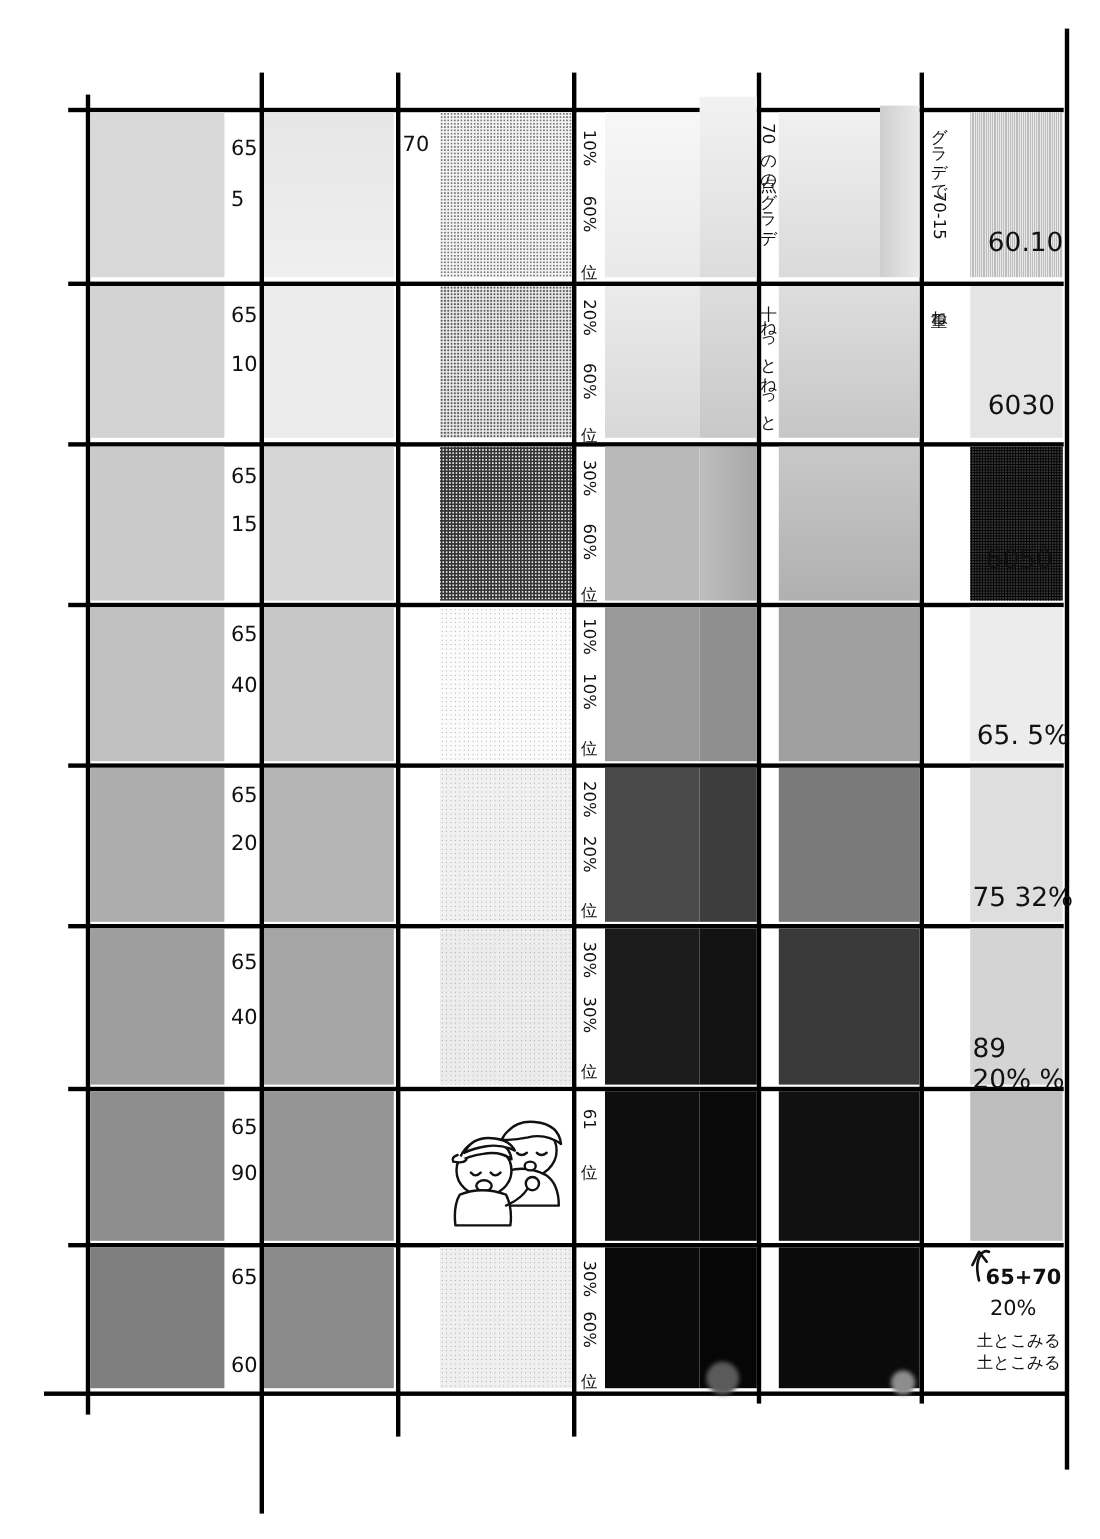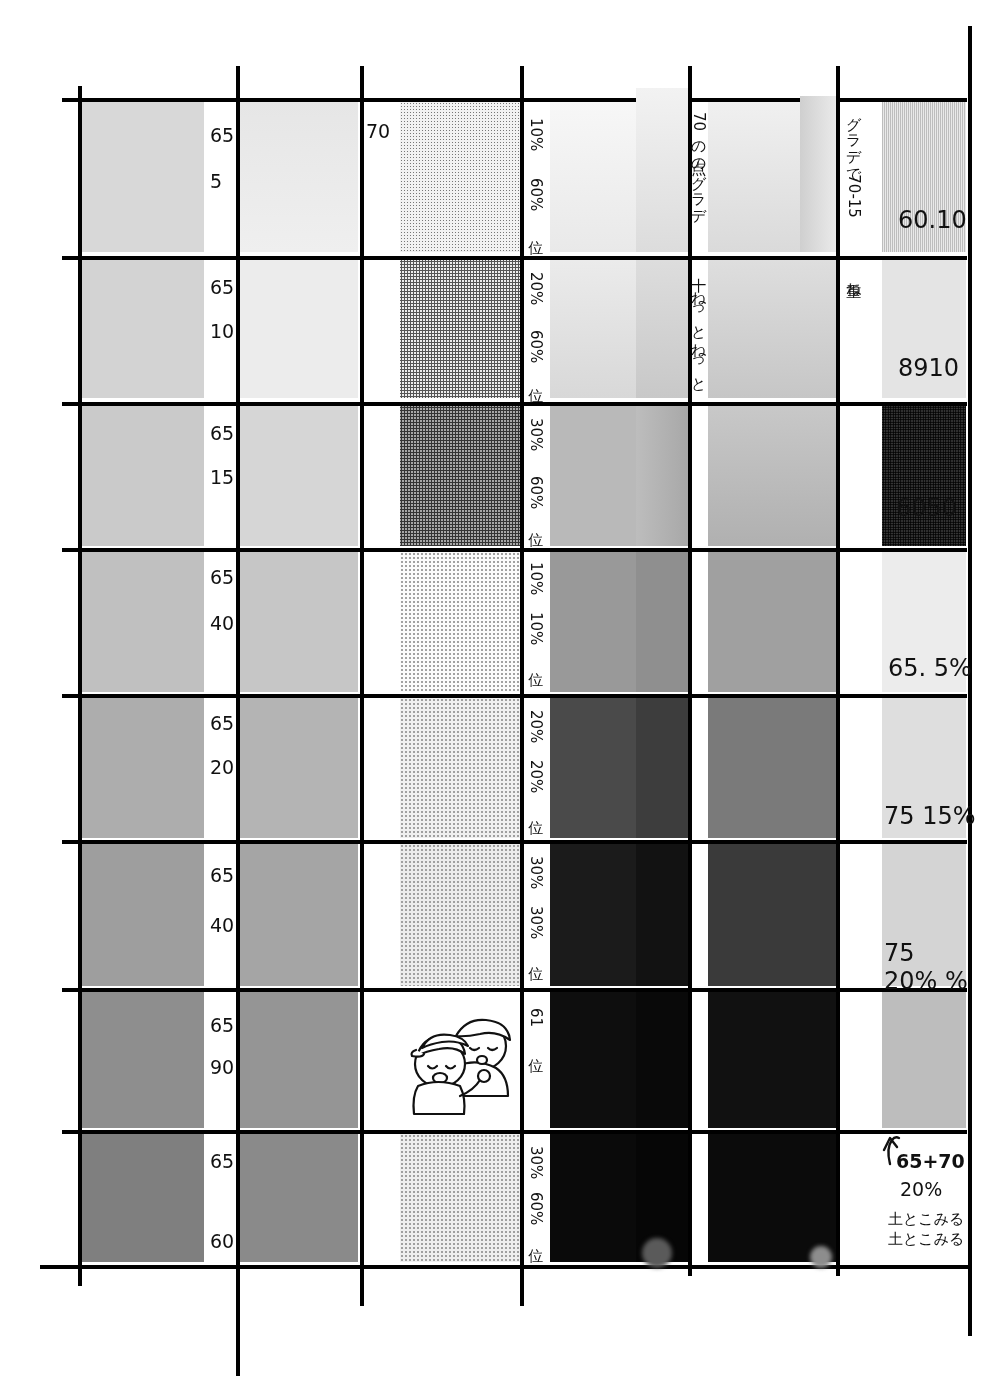--- a/index.html
+++ b/index.html
@@ -137,21 +137,21 @@
   <div class="hw mid" style="left:210px;top:278px;">65</div>
   <div class="hw mid" style="left:210px;top:322px;">10</div>
 
   <div class="hw small" style="left:527px;top:272px;writing-mode:vertical-rl;">20%</div>
   <div class="hw small" style="left:527px;top:330px;writing-mode:vertical-rl;">60%</div>
   <div class="hw small" style="left:527px;top:376px;writing-mode:vertical-rl;">位</div>
 
   <div class="hw small vert" style="left:690px;top:266px;height:130px;">十　ねっとねっと</div>
   <div class="hw small vert" style="left:845px;top:272px;height:60px;">重ね</div>
 
-  <div class="hw big" style="left:898px;top:356px;">8910</div>
+  <div class="hw big" style="left:898px;top:356px;">6030</div>
 
   <div class="cell" style="left:82px;top:406px;width:122px;height:140px;">
     <div class="fill" style="background:#cacaca;"></div>
   </div>
   <div class="cell" style="left:240px;top:406px;width:118px;height:140px;">
     <div class="fill" style="background:#d6d6d6;"></div>
   </div>
   <div class="cell tex-dots-coarse" style="left:400px;top:406px;width:120px;height:140px;"></div>
   <div class="cell" style="left:550px;top:406px;width:86px;height:140px;">
     <div class="fill" style="background:#b9b9b9;"></div>
@@ -222,21 +222,21 @@
     <div class="fill" style="background:#dedede;"></div>
   </div>
 
   <div class="hw mid" style="left:210px;top:714px;">65</div>
   <div class="hw mid" style="left:210px;top:758px;">20</div>
 
   <div class="hw small" style="left:527px;top:710px;writing-mode:vertical-rl;">20%</div>
   <div class="hw small" style="left:527px;top:760px;writing-mode:vertical-rl;">20%</div>
   <div class="hw small" style="left:527px;top:808px;writing-mode:vertical-rl;">位</div>
 
-  <div class="hw big" style="left:884px;top:804px;">75 15%</div>
+  <div class="hw big" style="left:884px;top:804px;">75 32%</div>
 
   <div class="cell" style="left:82px;top:844px;width:122px;height:142px;">
     <div class="fill" style="background:#9e9e9e;"></div>
   </div>
   <div class="cell" style="left:240px;top:844px;width:118px;height:142px;">
     <div class="fill" style="background:#a5a5a5;"></div>
   </div>
   <div class="cell tex-dots-light" style="left:400px;top:844px;width:120px;height:142px;background-color:#ececec;"></div>
   <div class="cell" style="left:550px;top:844px;width:86px;height:142px;">
     <div class="fill" style="background:#1b1b1b;"></div>
@@ -251,21 +251,21 @@
     <div class="fill" style="background:#d4d4d4;"></div>
   </div>
 
   <div class="hw mid" style="left:210px;top:866px;">65</div>
   <div class="hw mid" style="left:210px;top:916px;">40</div>
 
   <div class="hw small" style="left:527px;top:856px;writing-mode:vertical-rl;">30%</div>
   <div class="hw small" style="left:527px;top:906px;writing-mode:vertical-rl;">30%</div>
   <div class="hw small" style="left:527px;top:954px;writing-mode:vertical-rl;">位</div>
 
-  <div class="hw big" style="left:884px;top:940px;width:86px;line-height:1.15;">75 20% %</div>
+  <div class="hw big" style="left:884px;top:940px;width:86px;line-height:1.15;">89 20% %</div>
 
   <div class="cell" style="left:82px;top:992px;width:122px;height:136px;">
     <div class="fill" style="background:#8e8e8e;"></div>
   </div>
   <div class="cell" style="left:240px;top:992px;width:118px;height:136px;">
     <div class="fill" style="background:#959595;"></div>
   </div>
   <div class="cell" style="left:400px;top:992px;width:120px;height:136px;background:#ffffff;"></div>
   <div class="cell" style="left:550px;top:992px;width:86px;height:136px;">
     <div class="fill" style="background:#0e0e0e;"></div>

